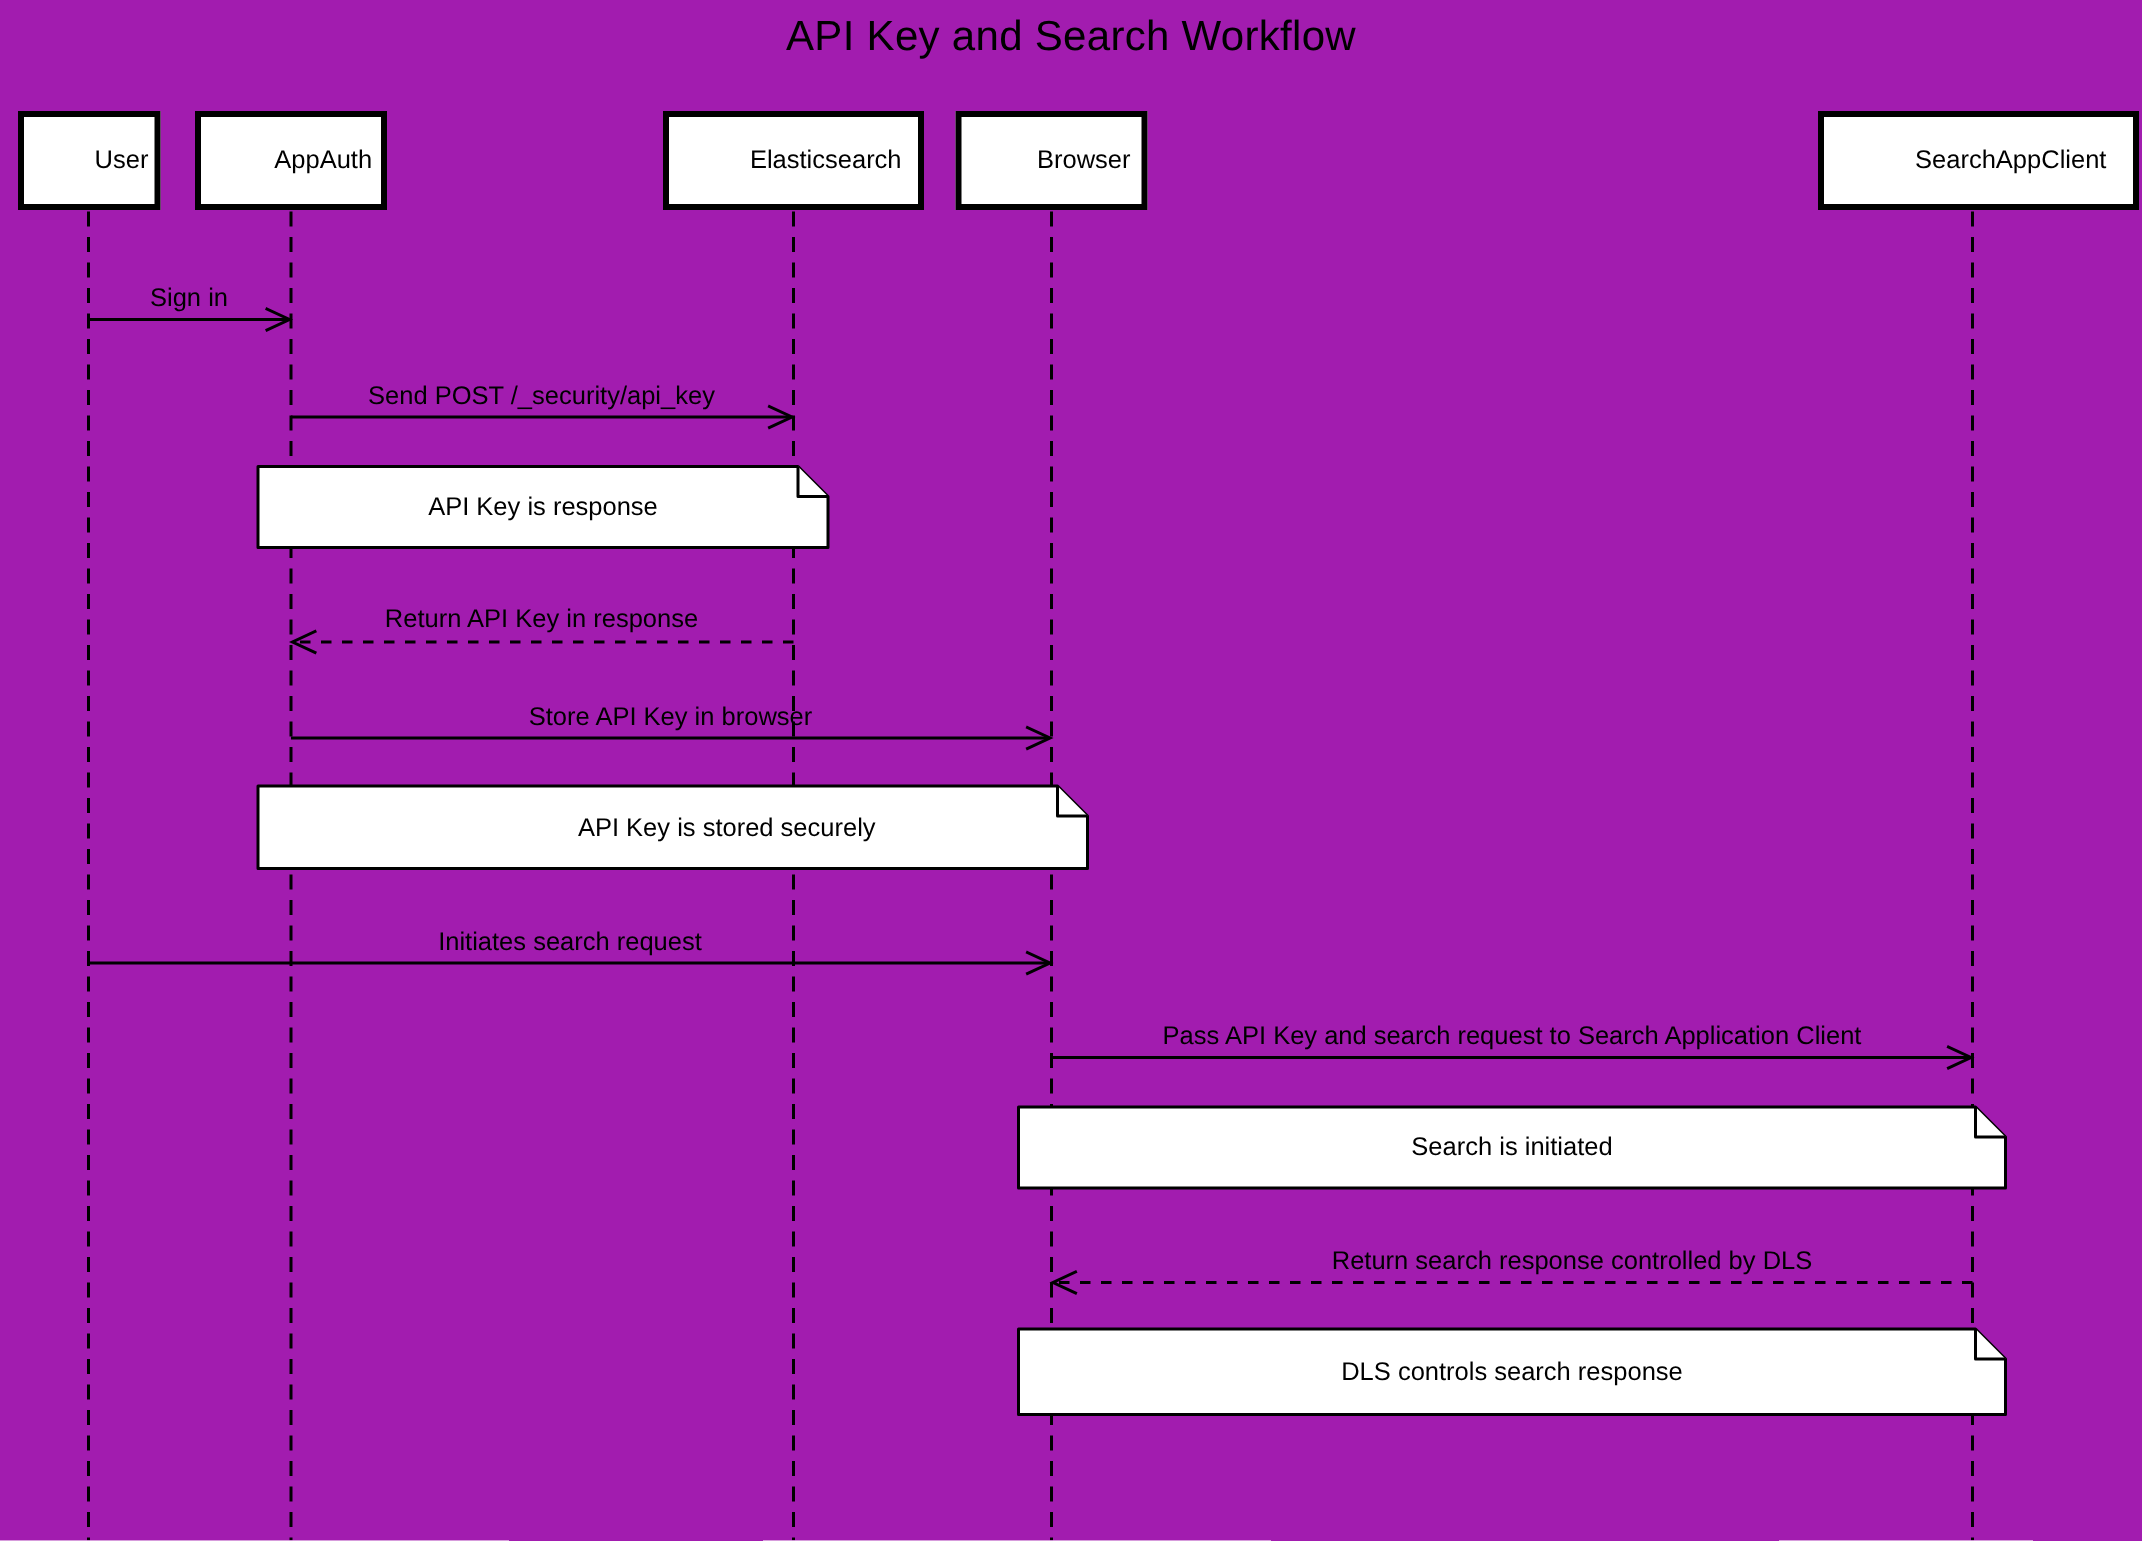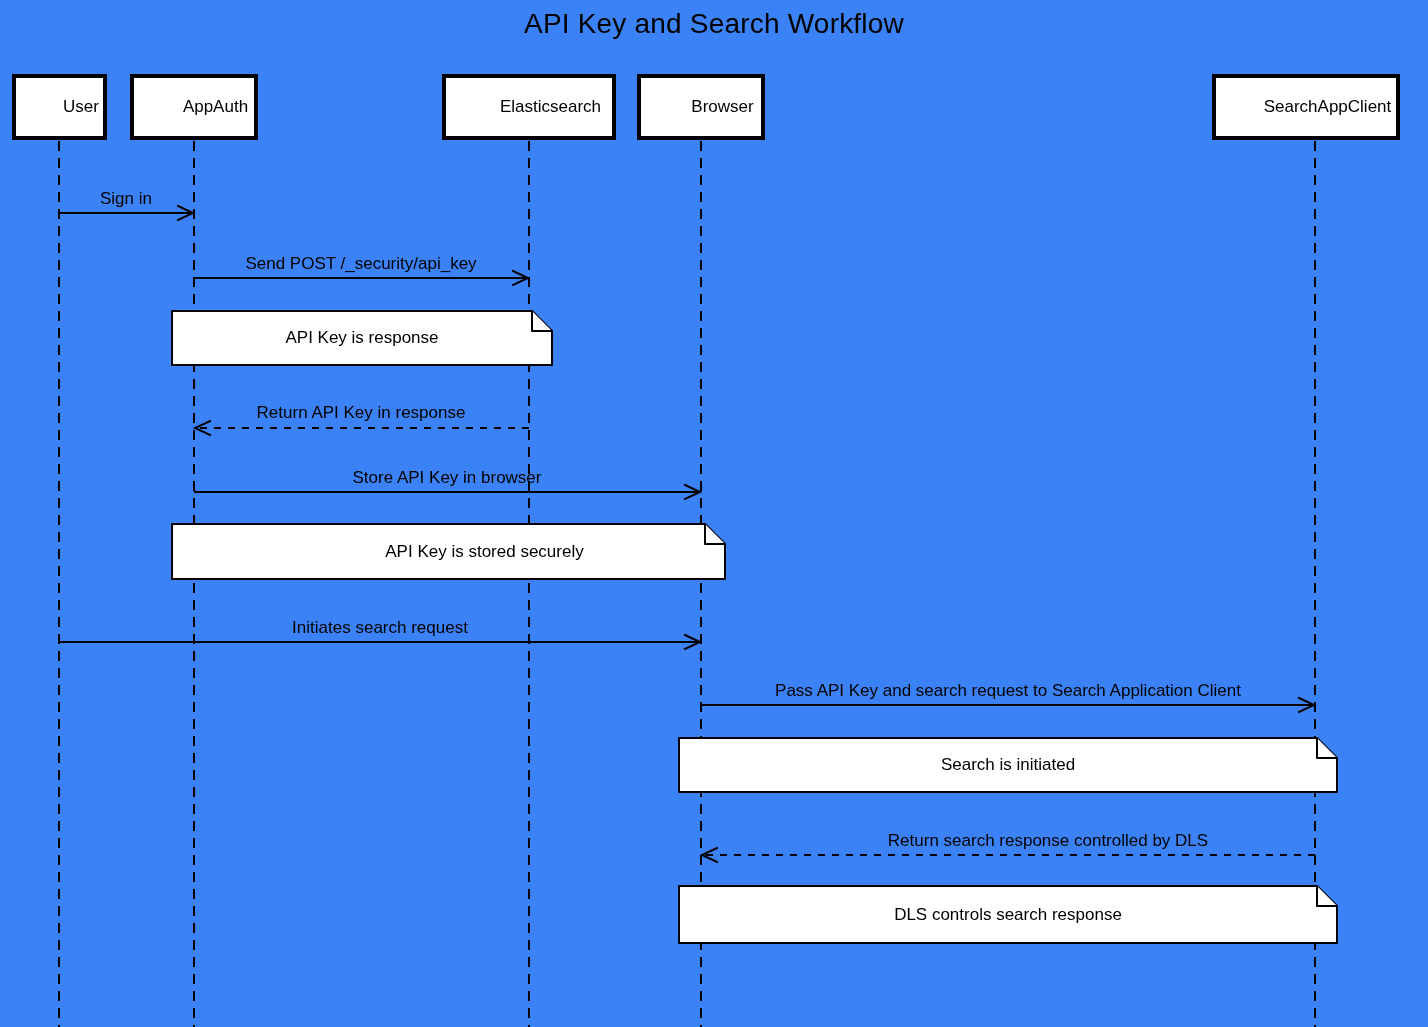--- a/index.html
+++ b/index.html
@@ -5,21 +5,21 @@
   * { margin: 0; padding: 0; box-sizing: border-box; }
   html, body { background: #ffffff; }
   body {
     font-family: "Liberation Sans", sans-serif;
     color: #000000;
   }
   #canvas {
     position: relative;
     width: 1428px;
     height: 1027px;
-    background: #3b82f6;
+    background: #a21caf;
     overflow: hidden;
   }
   .title {
     position: absolute;
     top: 8px;
     left: 0;
     width: 100%;
     text-align: center;
     font-size: 28px;
     letter-spacing: 0.2px;
@@ -140,21 +140,21 @@
   </div>
   <div class="participant" style="left:130px; width:128px;">
     <span>AppAuth</span>
   </div>
   <div class="participant" style="left:442px; width:174px;">
     <span>Elasticsearch</span>
   </div>
   <div class="participant" style="left:637px; width:128px;">
     <span>Browser</span>
   </div>
-  <div class="participant" style="left:1212px; width:188px;">
+  <div class="participant" style="left:1212px; width:214px;">
     <span>SearchAppClient</span>
   </div>
 
   <div class="msg-label" style="left:126px; top:189px;text-align:center;">Sign in</div>
   <div class="msg-label" style="left:361px; top:254px;">Send POST /_security/api_key</div>
   <div class="msg-label" style="left:361px; top:403px;">Return API Key in response</div>
   <div class="msg-label" style="left:447px; top:468px;">Store API Key in browser</div>
   <div class="msg-label" style="left:380px; top:618px;">Initiates search request</div>
   <div class="msg-label" style="left:1008px; top:681px;">Pass API Key and search request to Search Application Client</div>
   <div class="msg-label" style="left:1048px; top:831px;">Return search response controlled by DLS</div>

